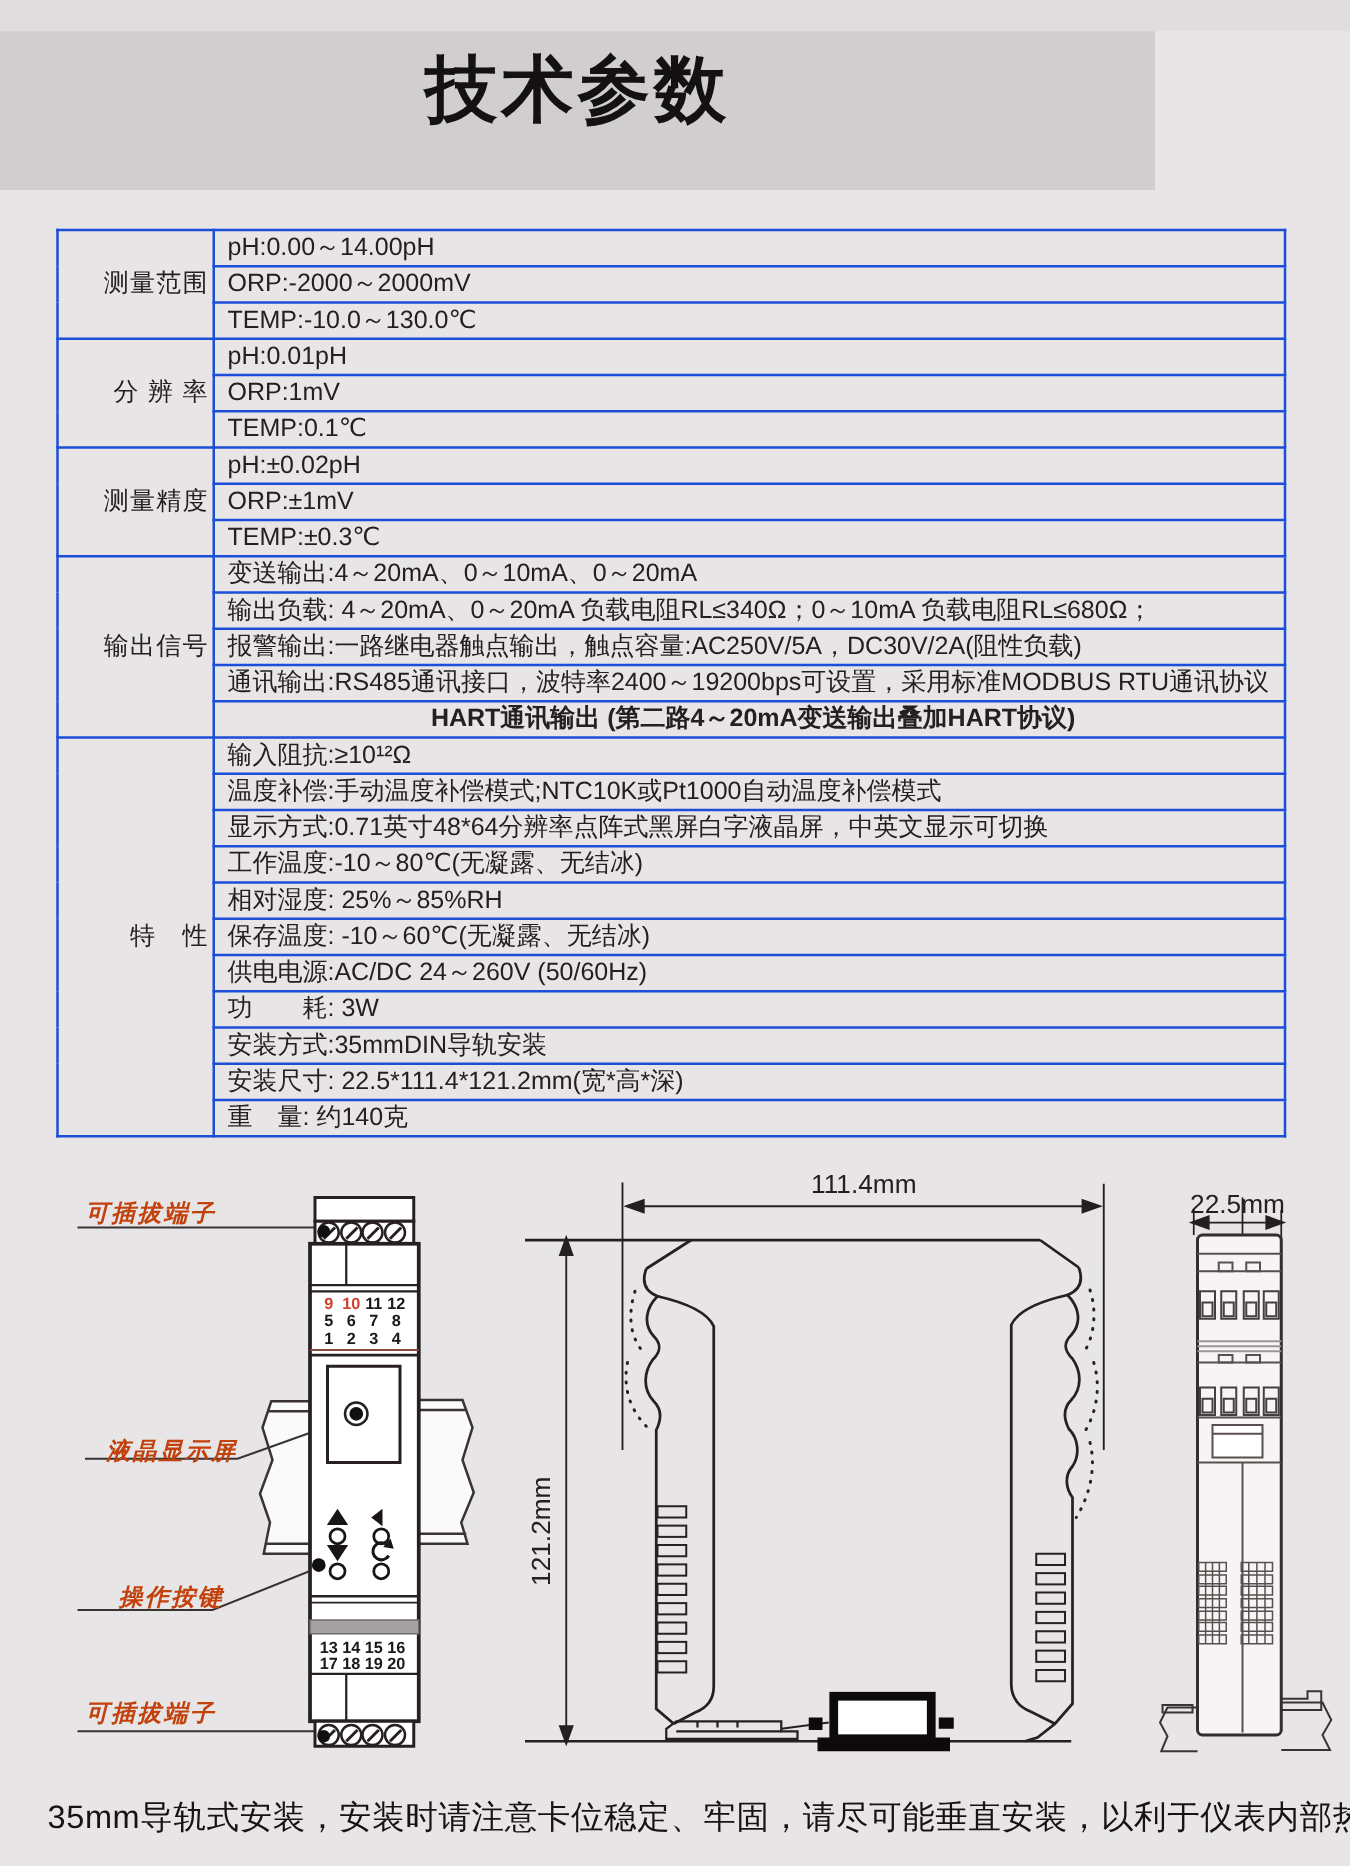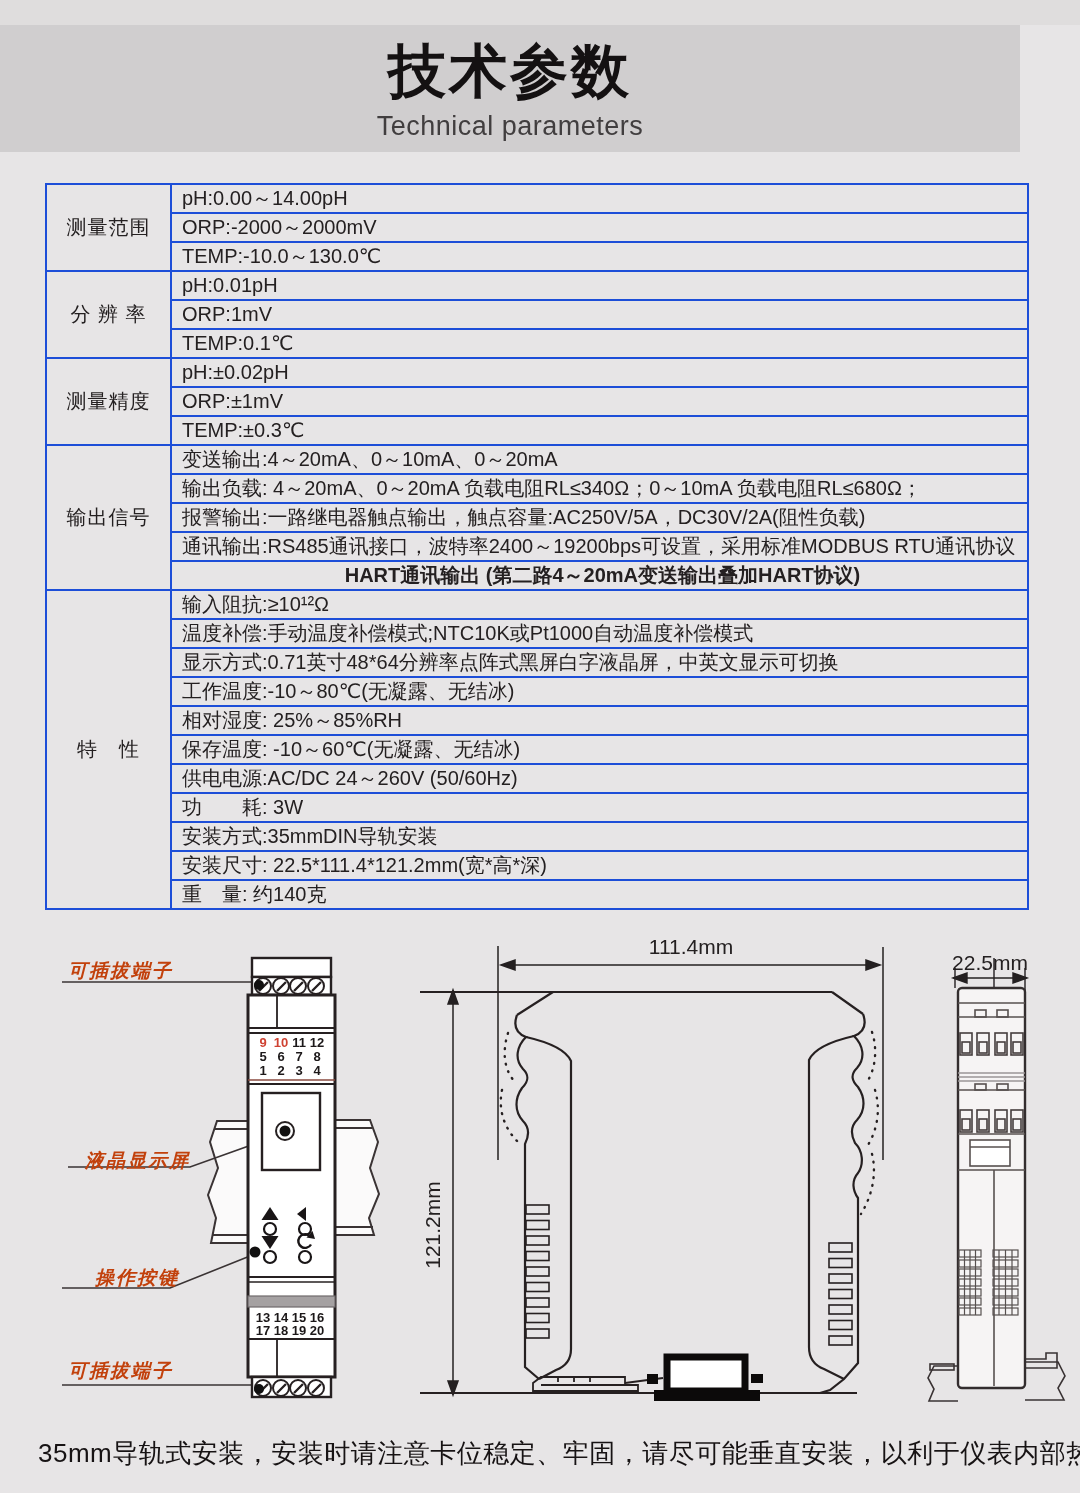--- a/index.html
+++ b/index.html
@@ -1,45 +1,44 @@
 <!DOCTYPE html>
 <html><head>
 <meta charset="utf-8">
 <style>
   html,body{margin:0;padding:0;}
   .page{position:relative;width:1080px;height:1493px;background:#e7e5e6;overflow:hidden;
         font-family:"Liberation Sans","DejaVu Sans",sans-serif;color:#242021;}
   .top-strip{position:absolute;left:0;top:0;width:1080px;height:25px;background:#dfdddd;}
-  .title-band{position:absolute;left:0;top:25px;width:1020px;height:127px;background:#d0cecf;text-align:center;}
+  .title-band{position:absolute;left:0;top:25px;width:924px;height:127px;background:#d0cecf;text-align:center;}
   .page-title{margin:8px 0 0 0;font-size:58px;font-weight:900;letter-spacing:3px;color:#141112;}
   .page-subtitle{margin:0;font-size:27px;color:#413e3f;letter-spacing:0.5px;}
   table.spec{position:absolute;left:45px;top:183px;width:984px;border-collapse:collapse;table-layout:fixed;}
   table.spec td{border:2px solid #1d4ed8;height:27px;line-height:27px;font-size:20px;
                 white-space:nowrap;overflow:hidden;color:#242021;}
-  td.lbl{width:117px;text-align:center;letter-spacing:1px;padding:0 3px;}
+  td.lbl{width:117px;text-align:right;letter-spacing:1px;padding:0 3px;}
   td.val{padding:0 6px 0 10px;}
   td.val.center{text-align:center;padding-left:12px;font-weight:bold;}
   .diagram{position:absolute;}
   .dlabel{position:absolute;font-size:19px;font-weight:700;letter-spacing:2px;color:#c2410c;white-space:nowrap;font-style:italic;}
   .footer-note{position:absolute;left:38px;top:1436px;font-size:26px;color:#171314;letter-spacing:0.5px;white-space:nowrap;}
   svg text{font-family:"Liberation Sans","DejaVu Sans",sans-serif;}
   .dimtext{font-size:21px;fill:#242021;}
   .digit{font-size:13px;font-weight:700;fill:#1c1819;}
   .digit.red{fill:#cf4232;}
 </style>
 </head>
 <body>
 
 <div class="page">
 
   <div class="top-strip"></div>
 
   <div class="title-band">
     <h1 class="page-title">技术参数</h1>
-    <p class="page-subtitle">Technical parameters</p>
   </div>
 
   <table class="spec">
     <tbody>
       <tr>
         <td class="lbl" rowspan="3">测量范围</td>
         <td class="val">pH:0.00～14.00pH</td>
         </tr>
       <tr>
           <td class="val">ORP:-2000～2000mV</td>

